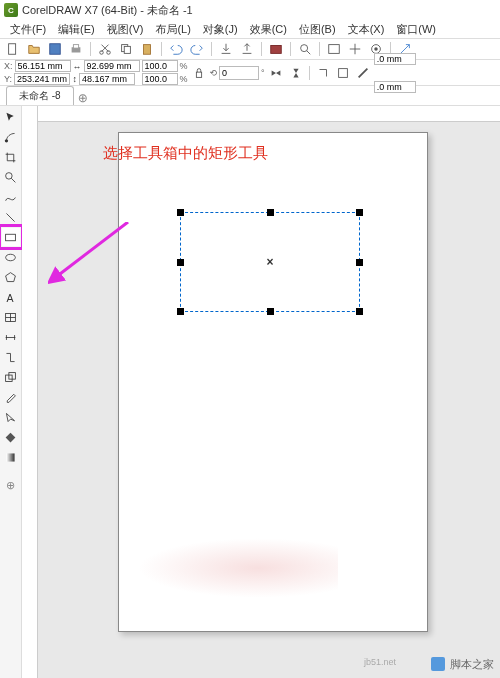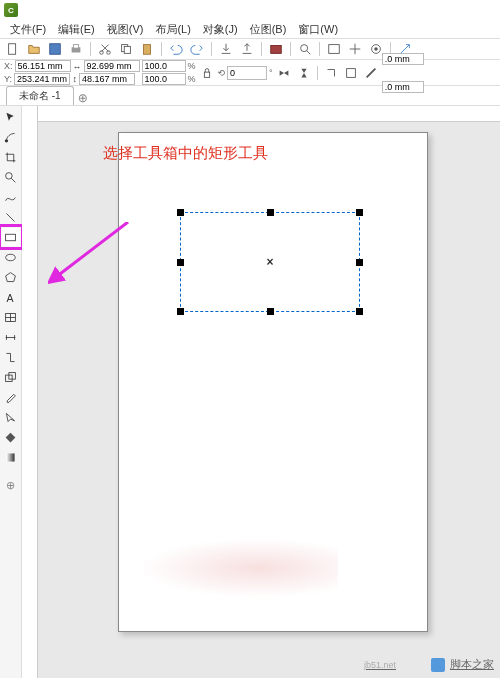--- a/index.html
+++ b/index.html
@@ -9,21 +9,21 @@
   .menubar{height:18px;display:flex;align-items:center;padding:0 4px;gap:0;}
   .menubar span{padding:2px 6px;cursor:default;}
   .toolbar1{height:22px;border-top:1px solid #ddd;border-bottom:1px solid #ddd;display:flex;align-items:center;padding:0 4px;gap:3px;}
   .tbtn{width:18px;height:18px;display:flex;align-items:center;justify-content:center;color:#555;cursor:pointer;border-radius:2px;}
   .tbtn svg{width:14px;height:14px;}
   .sep{width:1px;height:14px;background:#ccc;margin:0 2px;}
   .prop-bar{height:26px;border-bottom:1px solid #ddd;display:flex;align-items:center;padding:0 4px;gap:2px;font-size:10px;}
   .coord-grp{display:flex;flex-direction:column;gap:1px;font-size:9px;}
   .coord-row{display:flex;align-items:center;gap:2px;}
   .num-input{width:56px;height:12px;border:1px solid #bbb;font-size:9px;padding:0 2px;background:#fff;}
-  .pct-input{width:44px;height:12px;border:1px solid #bbb;font-size:9px;padding:0 2px;}
+  .pct-input{width:36px;height:12px;border:1px solid #bbb;font-size:9px;padding:0 2px;}
   .tab-bar{height:20px;border-bottom:1px solid #ddd;display:flex;align-items:flex-end;padding-left:6px;}
   .tab{padding:2px 12px;font-size:10px;border:1px solid #bbb;border-bottom:none;background:#fff;border-radius:3px 3px 0 0;}
   .plus{margin-left:4px;color:#888;font-size:12px;cursor:pointer;}
   .work{position:absolute;top:106px;left:0;right:0;bottom:0;display:flex;}
   .toolbox{width:22px;background:#f5f5f5;border-right:1px solid #ddd;display:flex;flex-direction:column;align-items:center;padding-top:2px;gap:2px;}
   .tool{width:18px;height:18px;display:flex;align-items:center;justify-content:center;color:#555;cursor:pointer;position:relative;}
   .tool svg{width:13px;height:13px;}
   .tool.highlight{outline:3px solid #e028e0;outline-offset:1px;background:#fff;}
   .vruler{width:16px;background:#fff;border-right:1px solid #ccc;position:relative;}
   .canvas-zone{flex:1;background:#8b5cf6;position:relative;}
@@ -31,41 +31,44 @@
   .canvas-scroll{position:absolute;top:16px;left:0;right:0;bottom:0;background:#e8e8e8;overflow:hidden;}
   .page{position:absolute;left:80px;top:10px;width:310px;height:500px;background:#fff;border:1px solid #888;box-shadow:3px 3px 6px rgba(0,0,0,0.2);}
   .sel-rect{position:absolute;left:142px;top:90px;width:180px;height:100px;border:1px dashed #0066cc;}
   .handle{width:7px;height:7px;background:#000;position:absolute;}
   .h-tl{left:-4px;top:-4px;} .h-tm{left:50%;margin-left:-3px;top:-4px;} .h-tr{right:-4px;top:-4px;}
   .h-ml{left:-4px;top:50%;margin-top:-3px;} .h-mr{right:-4px;top:50%;margin-top:-3px;}
   .h-bl{left:-4px;bottom:-4px;} .h-bm{left:50%;margin-left:-3px;bottom:-4px;} .h-br{right:-4px;bottom:-4px;}
   .center-x{position:absolute;left:50%;top:50%;transform:translate(-50%,-50%);font-size:12px;font-weight:bold;}
   .anno{position:absolute;left:65px;top:20px;color:#e03020;font-size:15px;line-height:1.4;pointer-events:none;font-family:"SimSun";}
   .arrow{position:absolute;left:10px;top:100px;pointer-events:none;}
-  .watermark{position:absolute;right:6px;bottom:6px;display:flex;align-items:center;gap:5px;color:#666;font-size:11px;text-decoration:underline;}
+  .watermark{position:absolute;right:6px;bottom:6px;display:flex;gap:5px;color:#666;font-size:11px;}
   .wm-icon{width:14px;height:14px;background:#5599dd;border-radius:2px;}
   .swirl{position:absolute;left:100px;bottom:80px;width:200px;height:60px;background:radial-gradient(ellipse at 60% 50%, rgba(230,150,150,0.3), transparent 70%);pointer-events:none;}
   .lbl{font-size:9px;color:#666;}
   .rot-input{width:40px;height:14px;border:1px solid #bbb;font-size:9px;padding:0 2px;}
   .dim{font-size:9px;display:flex;flex-direction:column;gap:16px;}
 </style>
 </head>
 <body>
 
 <div class="titlebar">
   <div class="logo">C</div>
+  <span>CorelDRAW X7 (64-Bit) - 未命名 -1</span>
 </div>
 
 <div class="menubar">
   <span>文件(F)</span>
   <span>编辑(E)</span>
   <span>视图(V)</span>
   <span>布局(L)</span>
   <span>对象(J)</span>
+  <span>效果(C)</span>
   <span>位图(B)</span>
+  <span>文本(X)</span>
   <span>窗口(W)</span>
 </div>
 
 <div class="toolbar1">
   <div class="tbtn">
       <svg viewBox="0 0 16 16">
         <rect x="3" y="2" width="8" height="12" fill="none" stroke="#555"></rect>
       </svg>
     </div>
   <div class="tbtn">
@@ -229,21 +232,21 @@
         <path d="M3 13L13 3" stroke="#555" stroke-width="2"></path>
       </svg>
     </div>
   <div class="dim">
     <input class="pct-input" style="width: 42px;" value=".0 mm">
     <input class="pct-input" style="width: 42px;" value=".0 mm">
   </div>
 </div>
 
 <div class="tab-bar">
-  <div class="tab">未命名 -1</div>
+  <div class="tab">未命名 -8</div>
   <div class="plus">⊕</div>
 </div>
 
 <div class="work">
 
   <div class="toolbox">
     <div class="tool">
         <svg viewBox="0 0 16 16">
           <path d="M3 2l3 10 2-4 4-2z" fill="#333"></path>
         </svg>

